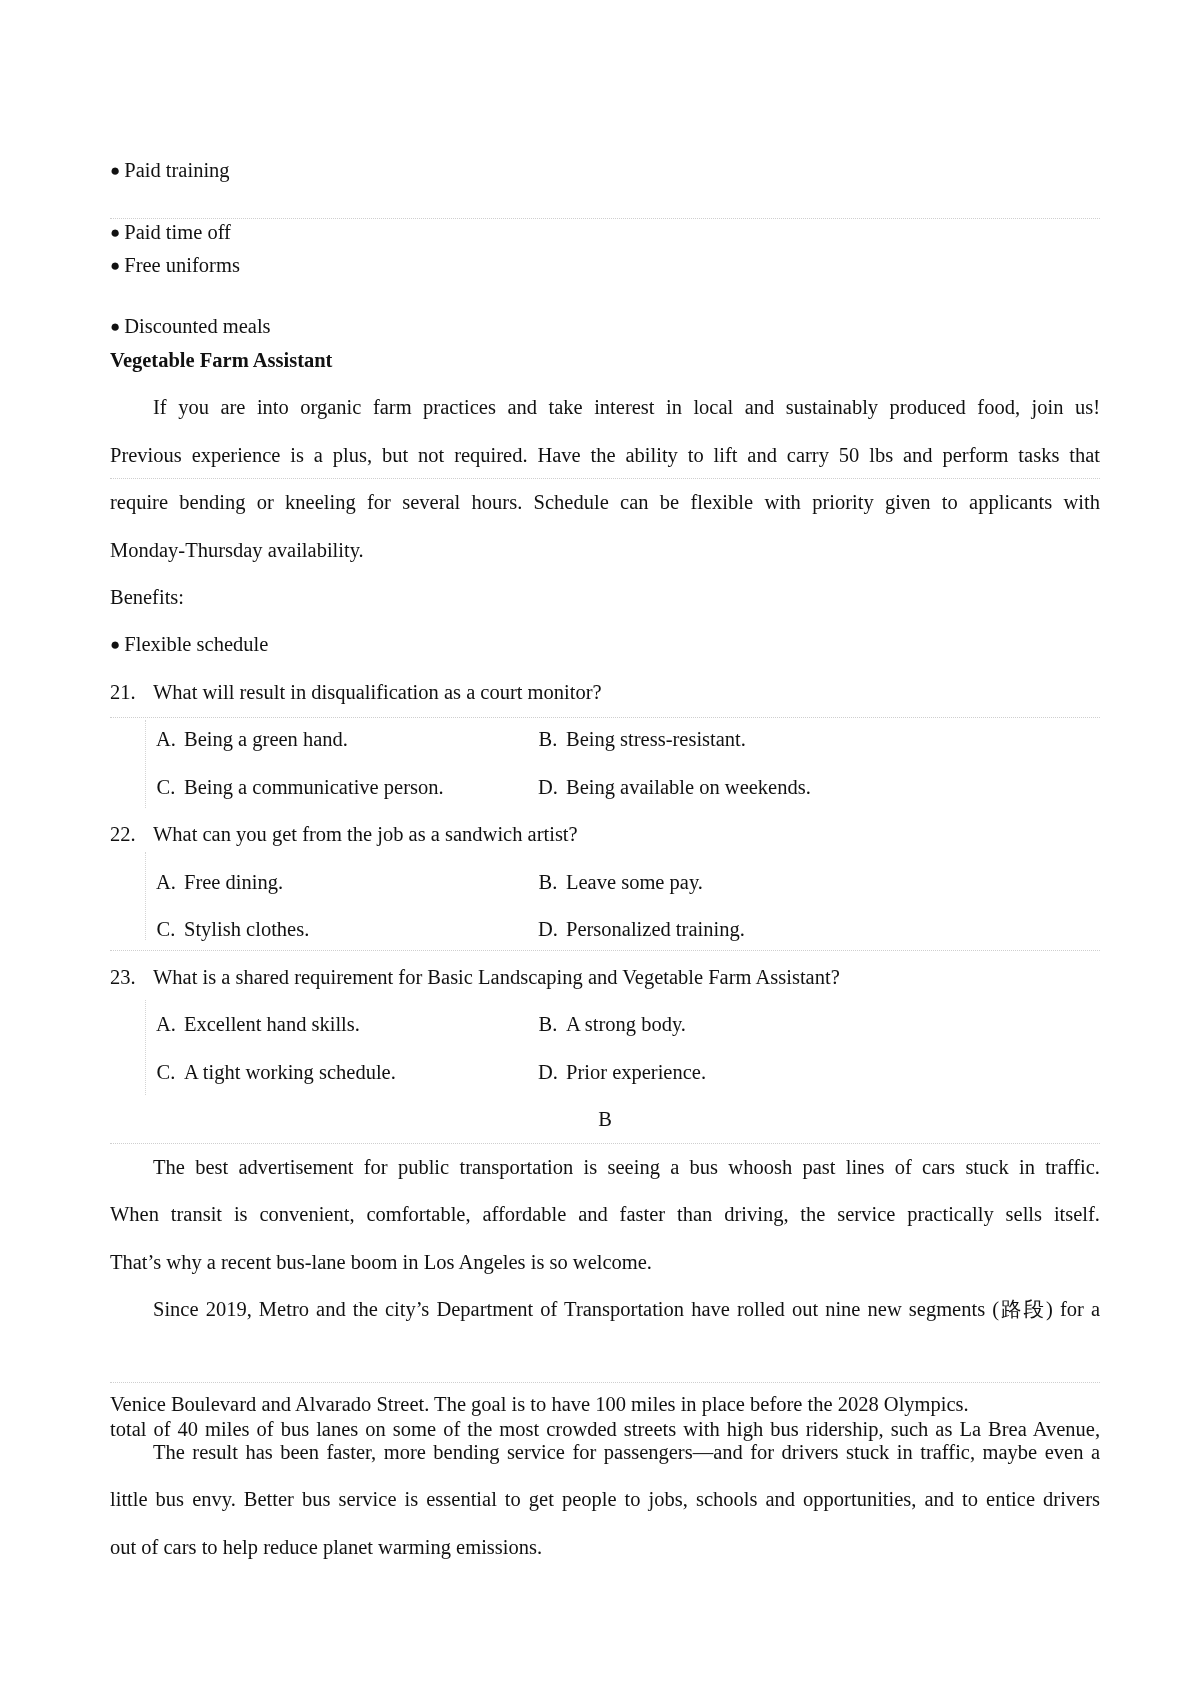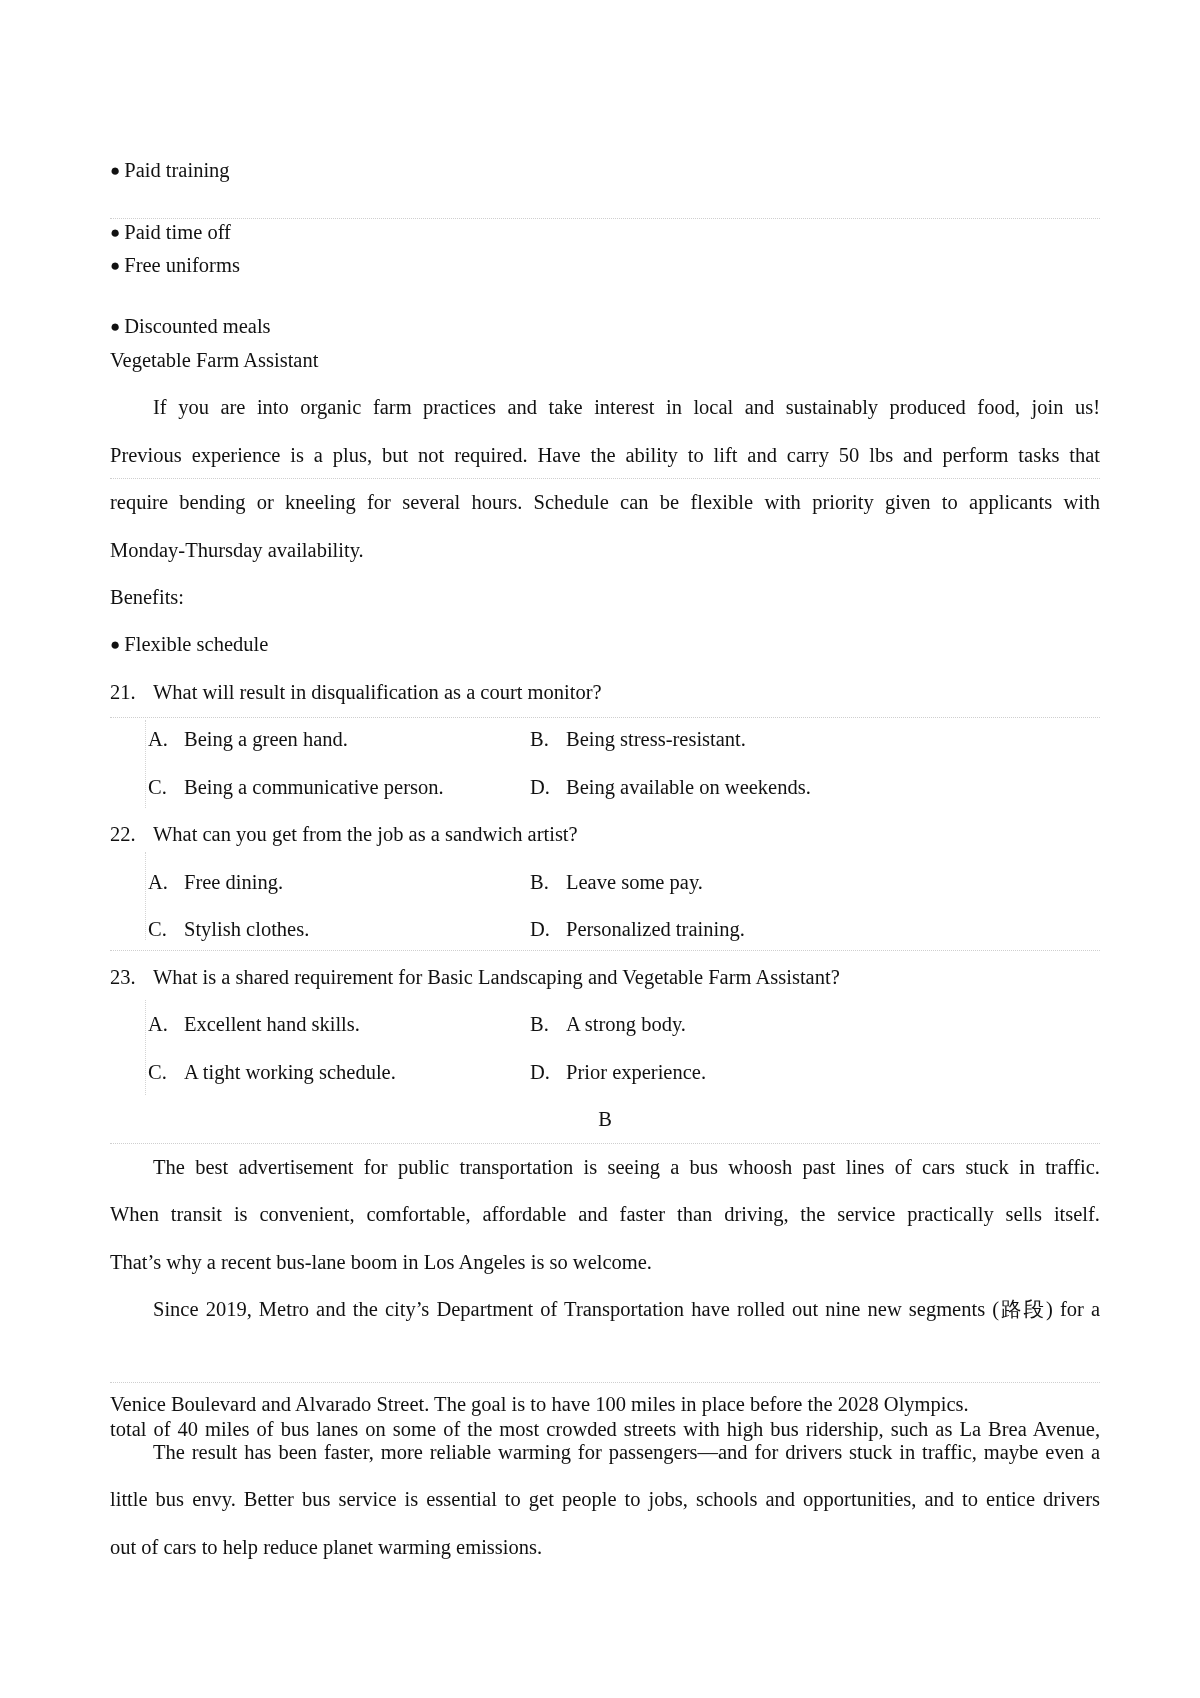--- a/index.html
+++ b/index.html
@@ -4,24 +4,24 @@
 <style>
   html, body { margin: 0; padding: 0; background: #ffffff; }
   body {
     width: 1200px; height: 1698px; position: relative; overflow: hidden;
     font-family: "Liberation Serif", "DejaVu Serif", serif;
     color: #111111; font-size: 20.5px;
   }
   .page { position: absolute; left: 110px; top: 0; width: 990px; }
   .line { position: absolute; left: 0; white-space: nowrap; line-height: 28px; }
   .bullet::before { content: "\25CF"; margin-right: 4px; font-size: 17px; position: relative; top: -1px; }
-  .bold { font-weight: normal; }
+  .bold { font-weight: bold; }
   .justify { width: 990px; text-align: justify; text-align-last: justify; white-space: normal; }
   .indent { text-indent: 43px; }
-  .opt { position: absolute; white-space: nowrap; line-height: 28px; }
+  .opt { position: absolute; white-space: nowrap; line-height: 28px; text-align: center; }
   .optkey { display: inline-block; width: 36px; }
   .dots { position: absolute; left: 0; width: 990px; height: 0; border-top: 1px dotted #cfcfcf; }
   .vdots { position: absolute; width: 0; border-left: 1px dotted #d4d4d4; }
   .center { width: 990px; text-align: center; }
   .ul { }
 </style>
 </head>
 <body>
 
 <div class="page">
@@ -76,17 +76,17 @@
   <div class="line center" style="top:1105px">B</div>
 
   <div class="line justify indent" style="top:1153px">The best advertisement for public transportation is seeing a bus whoosh past lines of cars stuck in traffic.</div>
   <div class="line justify" style="top:1200px">When transit is convenient, comfortable, affordable and faster than driving, the service practically sells itself.</div>
   <div class="line" style="top:1248px">That’s why a recent bus-lane boom in Los Angeles is so welcome.</div>
 
   <div class="line justify indent" style="top:1295px">Since 2019, Metro and the city’s Department of Transportation have rolled out nine new segments (路段) for a</div>
   <div class="line justify" style="top:1415px">total of 40 miles of bus lanes on some of the most crowded streets with high bus ridership, such as La Brea Avenue,</div>
   <div class="line" style="top:1390px">Venice Boulevard and Alvarado Street. The goal is to have 100 miles in place before the 2028 Olympics.</div>
 
-  <div class="line justify indent" style="top:1438px">The result has been faster, more reliable warming for passengers—and for drivers stuck in traffic, maybe even a</div>
+  <div class="line justify indent" style="top:1438px">The result has been faster, more bending service for passengers—and for drivers stuck in traffic, maybe even a</div>
   <div class="line justify" style="top:1485px"><span>little bus envy. Better bus service is essential to get people to jobs, schools and opportunities, and to </span><span class="ul">entice</span><span> drivers</span></div>
   <div class="line" style="top:1533px">out of cars to help reduce planet warming emissions.</div>
 
 </div>
 
 </body></html>

